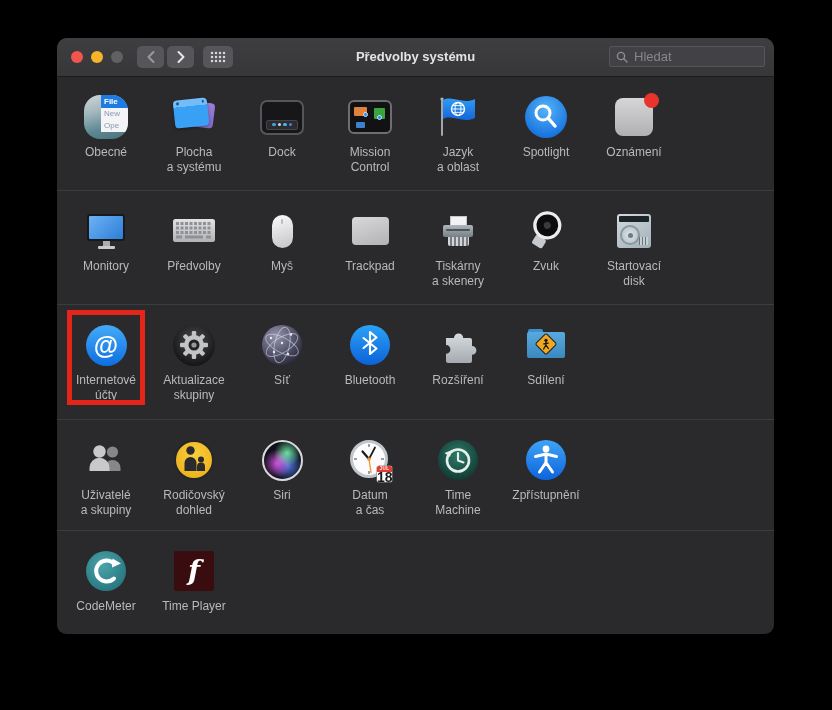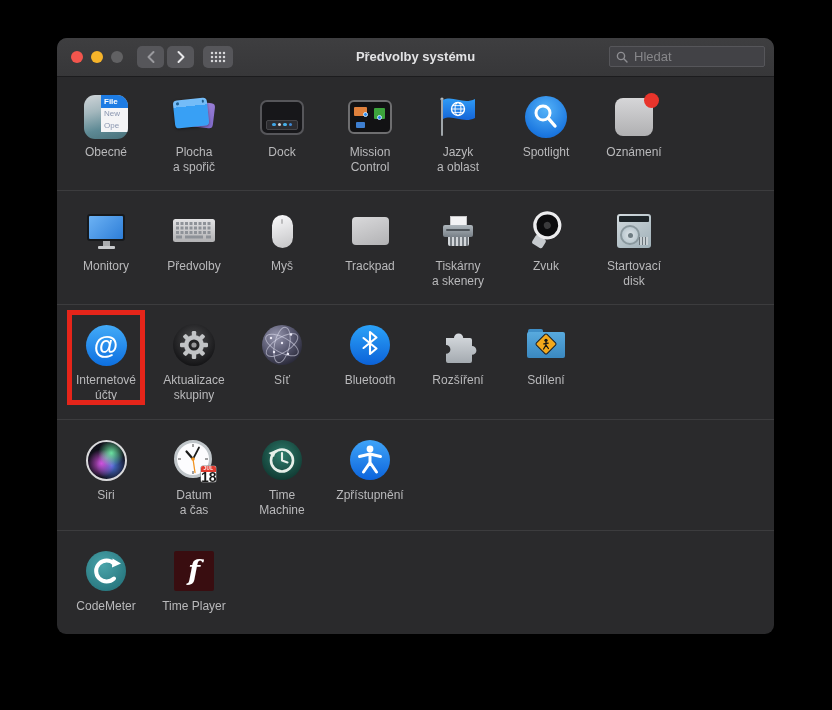--- a/index.html
+++ b/index.html
@@ -23,21 +23,21 @@
   
   .row{display:flex;align-items:flex-start;padding-left:5px;box-sizing:border-box;}
   .row + .row{border-top:1px solid #3c3c3e;}
   .r1{height:113px}.r2{height:114px}.r3{height:115px}.r4{height:111px}.r5{height:104px}
   .item{width:88px;display:flex;flex-direction:column;align-items:center;padding-top:17px;}
   .icn{width:46px;height:46px;position:relative;display:flex;align-items:center;justify-content:center;flex:none;}
   .lbl{margin-top:5px;font-size:12px;line-height:14.5px;color:#b9b9bb;text-align:center;white-space:pre-line;}
   
   .hl{position:absolute;left:10px;top:272px;width:78px;height:95px;border:5px solid #e5251a;box-sizing:border-box;z-index:5;pointer-events:none;}
   
-  .ic-general{width:44px;height:44px;border-radius:11px;background:linear-gradient(165deg,#d0d5d9 0%,#a3b7bd 35%,#5d8994 70%,#497079 100%);overflow:hidden;position:relative;}
+  .ic-general{width:44px;height:44px;border-radius:16px;background:linear-gradient(165deg,#d0d5d9 0%,#a3b7bd 35%,#5d8994 70%,#497079 100%);overflow:hidden;position:relative;}
   .ic-general .menu{position:absolute;top:0;right:0;width:27px;height:37px;border-radius:0 9px 0 0;overflow:hidden;font-size:8px;line-height:12px;}
   .ic-general .mhead{height:13px;line-height:13px;background:#1d7ce4;color:#fff;font-weight:bold;padding-left:3px;}
   .ic-general .mbody{height:24px;background:#f4f4f6;color:#8a96b0;padding-left:3px;}
   .ic-desktop .back{position:absolute;right:3px;top:8px;width:29px;height:25px;border-radius:4px;background:linear-gradient(135deg,#b191e2,#7e68c8);transform:rotate(7deg);}
   .ic-desktop .front{position:absolute;left:3px;top:5px;width:34px;height:28px;border-radius:4px;background:linear-gradient(#74bcf8 0 7px,#38a0f5 7px);transform:rotate(-6deg);box-shadow:0 1px 3px rgba(0,0,0,.45);}
   .ic-desktop .d1,.ic-desktop .d2{position:absolute;width:2.5px;height:2.5px;border-radius:50%;background:#1f5f92;top:2px;}
   .ic-desktop .d1{left:3px}
   .ic-dock{width:40px;height:31px;background:#17171a;border:2px solid #56565a;border-radius:7px;position:relative;}
   .ic-dock .strip{position:absolute;left:4px;right:4px;bottom:3px;height:8px;background:#2c2c30;border:1px solid #46464a;border-radius:2px;display:flex;align-items:center;justify-content:center;gap:2px;}
   .ic-dock .strip i{width:3.5px;height:3.5px;border-radius:50%;}
@@ -161,21 +161,21 @@
     </div>
     <div class="item">
       <div class="icn ic-desktop">
         <div class="back"></div>
           <div class="front">
             <i class="d1" style="position:absolute;width:2.5px;height:2.5px;border-radius:50%;background:#1f5f92;top:2px;left:3px;"></i>
             <i style="position:absolute;width:2.5px;height:2.5px;border-radius:50%;background:#1f5f92;top:2px;right:3px;"></i>
           </div>
       </div>
       <div class="lbl">Plocha
-a spořič</div>
+a systému</div>
     </div>
     <div class="item">
       <div class="icn">
         <div class="ic-dock">
             <div class="strip">
               <i style="background:#3fa4e4"></i>
               <i style="background:#cfd3d7"></i>
               <i style="background:#46b0e8"></i>
               <i style="background:#3f88d4"></i>
             </div>
@@ -433,20 +433,52 @@
           <path d="M6 4 L6 7 M6 7 L3.6 11 M6 7 L8.4 10.5 M3.8 5.8 L8.2 5.2" stroke="#141414" stroke-width="1.3" fill="none" stroke-linecap="round"></path>
         </svg>
       </div>
       <div class="lbl">Sdílení</div>
     </div>
   </div>
 
   <div class="row r4">
     <div class="item">
       <div class="icn">
+        <svg width="46" height="46" viewBox="0 0 46 46">
+          <g fill="#87878b">
+            <circle cx="29.5" cy="15" r="5.6"></circle>
+            <path d="M21.5 34 v-3 a8 8 0 0 1 16 0 v3 z"></path>
+          </g>
+          <g fill="#c9c9cb">
+            <circle cx="16.5" cy="14.5" r="6.2"></circle>
+            <path d="M6.5 34 v-3.2 a10 10 0 0 1 20 0 V34 z"></path>
+          </g>
+        </svg>
+      </div>
+      <div class="lbl">Uživatelé
+a skupiny</div>
+    </div>
+    <div class="item">
+      <div class="icn">
+        <div class="ic-parent">
+          <svg width="34" height="34" viewBox="0 0 34 34">
+            <g fill="#2b2b2f">
+              <circle cx="13.5" cy="7.5" r="4.2"></circle>
+              <path d="M7.5 28 v-8 a6 6 0 0 1 12 0 v8 z"></path>
+              <circle cx="24" cy="16.5" r="3"></circle>
+              <path d="M20 28 v-4.5 a4 4 0 0 1 8 0 V28 z"></path>
+            </g>
+          </svg>
+        </div>
+      </div>
+      <div class="lbl">Rodičovský
+dohled</div>
+    </div>
+    <div class="item">
+      <div class="icn">
           <div class="ic-siri"></div>
         </div>
       <div class="lbl">Siri</div>
     </div>
     <div class="item">
       <div class="icn ic-clock">
         <svg width="42" height="42" viewBox="0 0 42 42">
           <circle cx="20" cy="20" r="17.5" fill="#fcfcfe" stroke="#c0c6ca" stroke-width="3"></circle>
           <g stroke="#444" stroke-width="1">
               <path d="M20 5 v3 M20 32 v3 M5 20 h3 M32 20 h3"></path>

